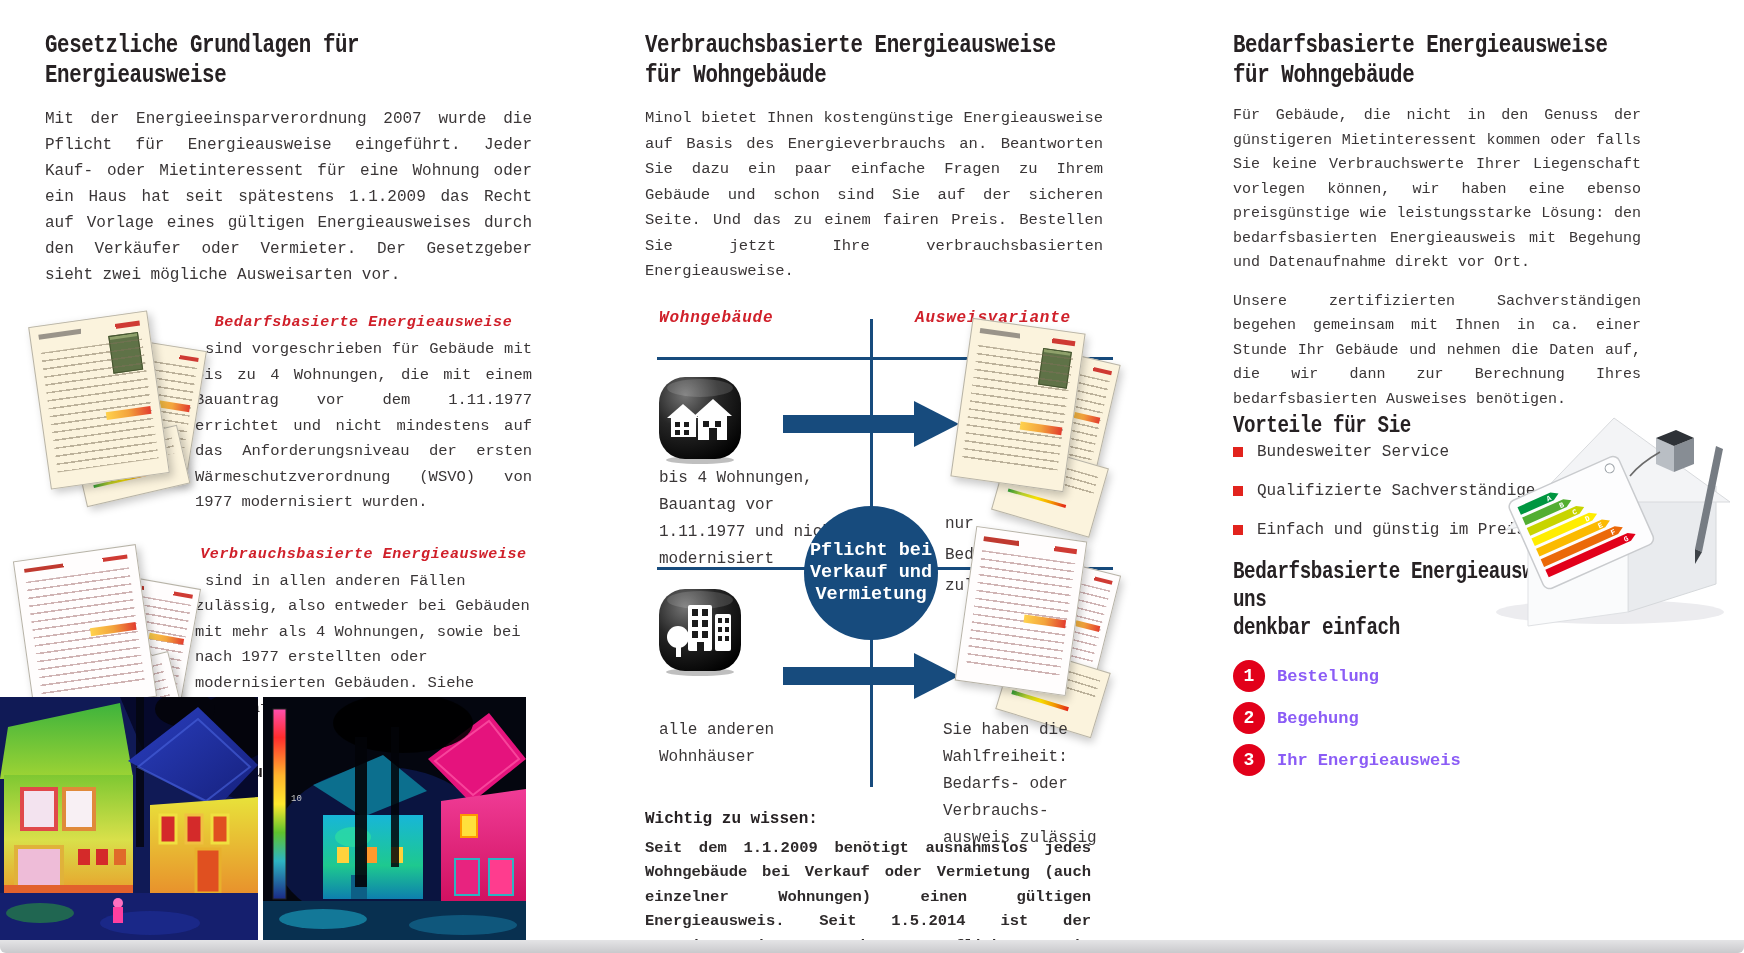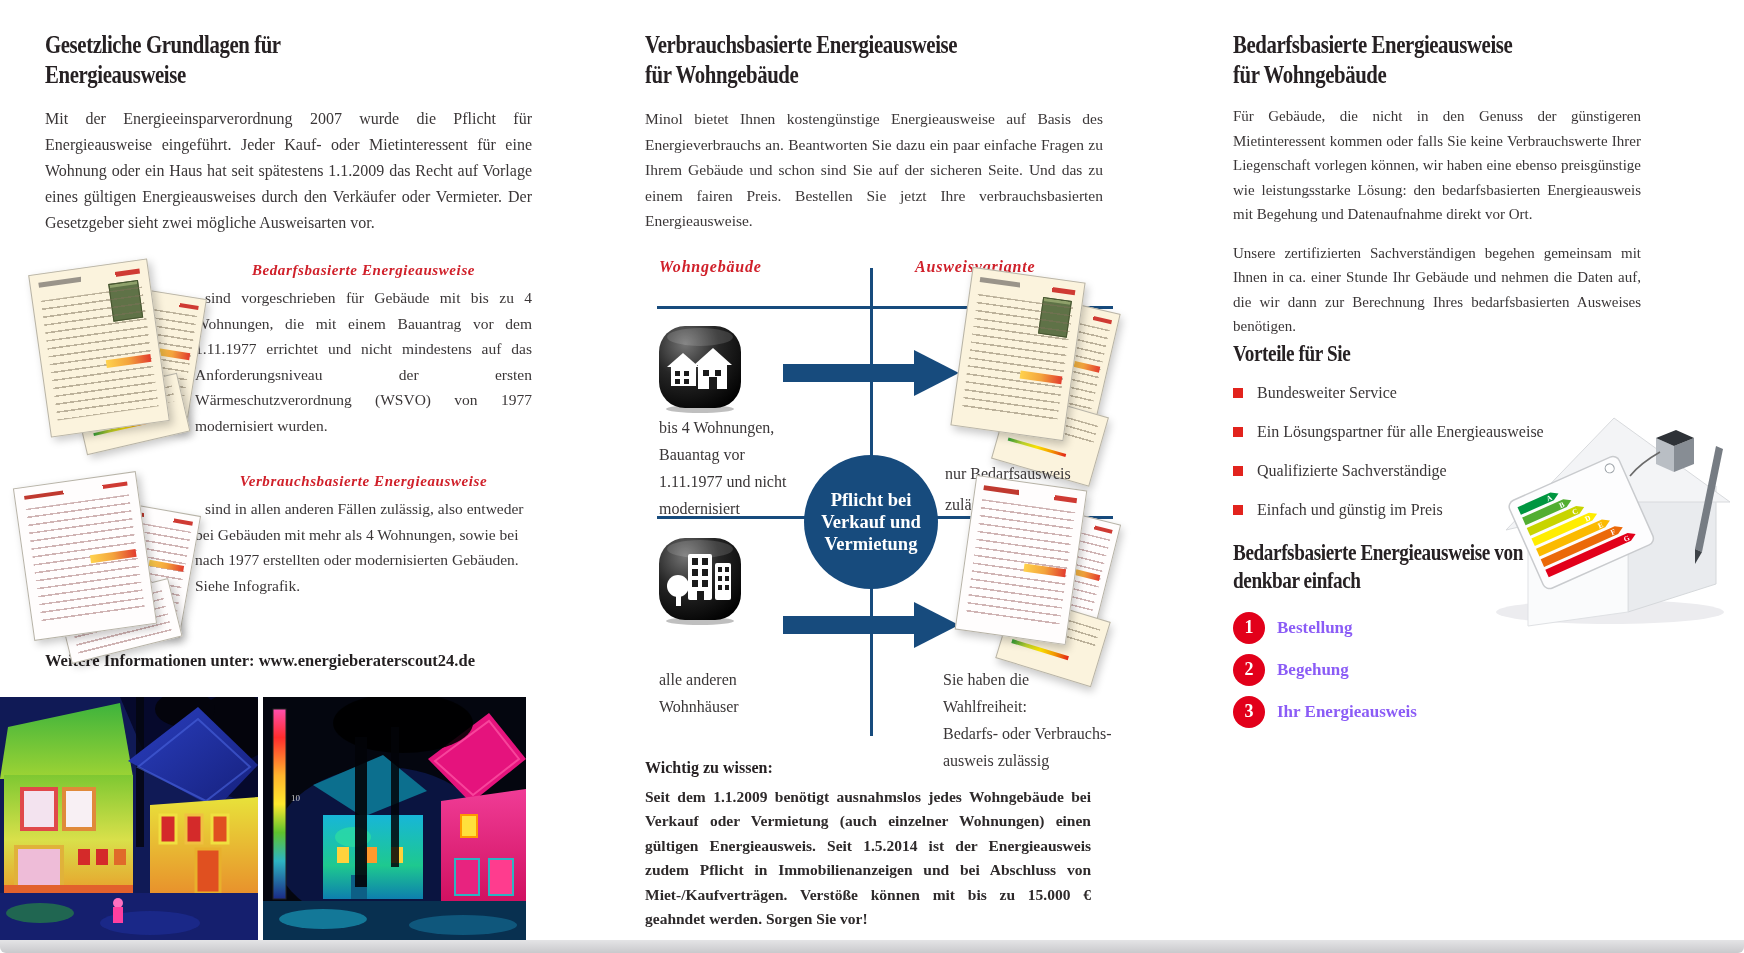--- a/index.html
+++ b/index.html
@@ -1,17 +1,17 @@
 <!DOCTYPE html>
 <html><head>
 <meta charset="utf-8">
 <style>
   html,body{margin:0;padding:0;background:#fff;}
   .page{position:relative;width:1744px;height:953px;background:#fff;overflow:hidden;
-        font-family:Liberation Serif, serif;color:#3a3637;border-radius:6px;}
+        font-family:Liberation Mono, monospace;color:#3a3637;border-radius:6px;}
   .col{position:absolute;top:30px;}
   .col-legal{left:45px;width:487px;}
   .col-mid{left:645px;width:458px;}
   .col-demand{left:1233px;width:408px;}
   h1.bh{margin:0;font-size:26px;line-height:30px;font-weight:bold;color:#262123;
         letter-spacing:-.5px;white-space:pre-line;transform:scaleX(.8);transform-origin:0 0;width:125%;}
   h2.bh{margin:0;font-size:24px;line-height:28px;font-weight:bold;color:#262123;
         letter-spacing:-.5px;white-space:pre-line;transform:scaleX(.8);transform-origin:0 0;width:125%;}
   .body{font-size:16px;line-height:26px;margin:16px 0 0 0;}
   .col-mid .body{font-size:15.5px;line-height:25.5px;}
@@ -53,21 +53,21 @@
   .badge{position:absolute;left:147px;top:213px;width:134px;height:134px;border-radius:50%;
          background:#174b7d;display:flex;align-items:center;justify-content:center;text-align:center;
          color:#fff;font-weight:bold;font-size:18.5px;line-height:22px;white-space:pre-line;}
   .ig-item{position:absolute;}
   .wichtig{font-weight:bold;font-size:16px;color:#262123;margin:12px 0 0 0;}
   .bold-para{font-weight:bold;font-size:15.5px;line-height:24.5px;text-align:justify;
              color:#2e2a2b;margin:8px 12px 0 0;}
   
   .benefit{display:flex;gap:14px;margin-bottom:15px;font-size:16px;line-height:24px;width:330px;}
   .benefit .sq{width:10px;height:10px;background:#e2231d;margin-top:7px;flex:none;}
-  .benefits{margin-top:14px;}
+  .benefits{}
   .steps{margin-top:18px;}
   .step{display:flex;align-items:center;gap:12px;margin-bottom:10px;}
   .step-n{width:32px;height:32px;border-radius:50%;background:#e2001a;color:#fff;font-weight:bold;
           font-size:18px;display:flex;align-items:center;justify-content:center;flex:none;}
   .step-l{font-weight:bold;font-size:17px;color:#8b5cf6;}
   .mt14{margin-top:14px;}
   .house-art{position:absolute;left:1478px;top:388px;}
   .bottom-bar{position:absolute;left:0;top:940px;width:1744px;height:13px;
               background:linear-gradient(180deg,#e4e4e6,#c9c9cc);}
 </style>
@@ -373,24 +373,20 @@
     <p class="body j">Unsere zertifizierten Sachverständigen begehen gemeinsam mit Ihnen in ca. einer Stunde Ihr Gebäude und nehmen die Daten auf, die wir dann zur Berechnung Ihres bedarfsbasierten Ausweises benötigen.</p>
 
     <h2 class="bh mt14">Vorteile für Sie</h2>
     <div class="benefits">
       <div class="benefit">
         <span class="sq"></span>
         <span>Bundesweiter Service</span>
       </div>
       <div class="benefit">
         <span class="sq"></span>
-        <span>Ein Lösungspartner für alle Energieausweise</span>
-      </div>
-      <div class="benefit">
-        <span class="sq"></span>
         <span>Qualifizierte Sachverständige</span>
       </div>
       <div class="benefit">
         <span class="sq"></span>
         <span>Einfach und günstig im Preis</span>
       </div>
     </div>
 
     <h2 class="bh" style="margin-top:16px;">Bedarfsbasierte Energieausweise von uns
 denkbar einfach</h2>

